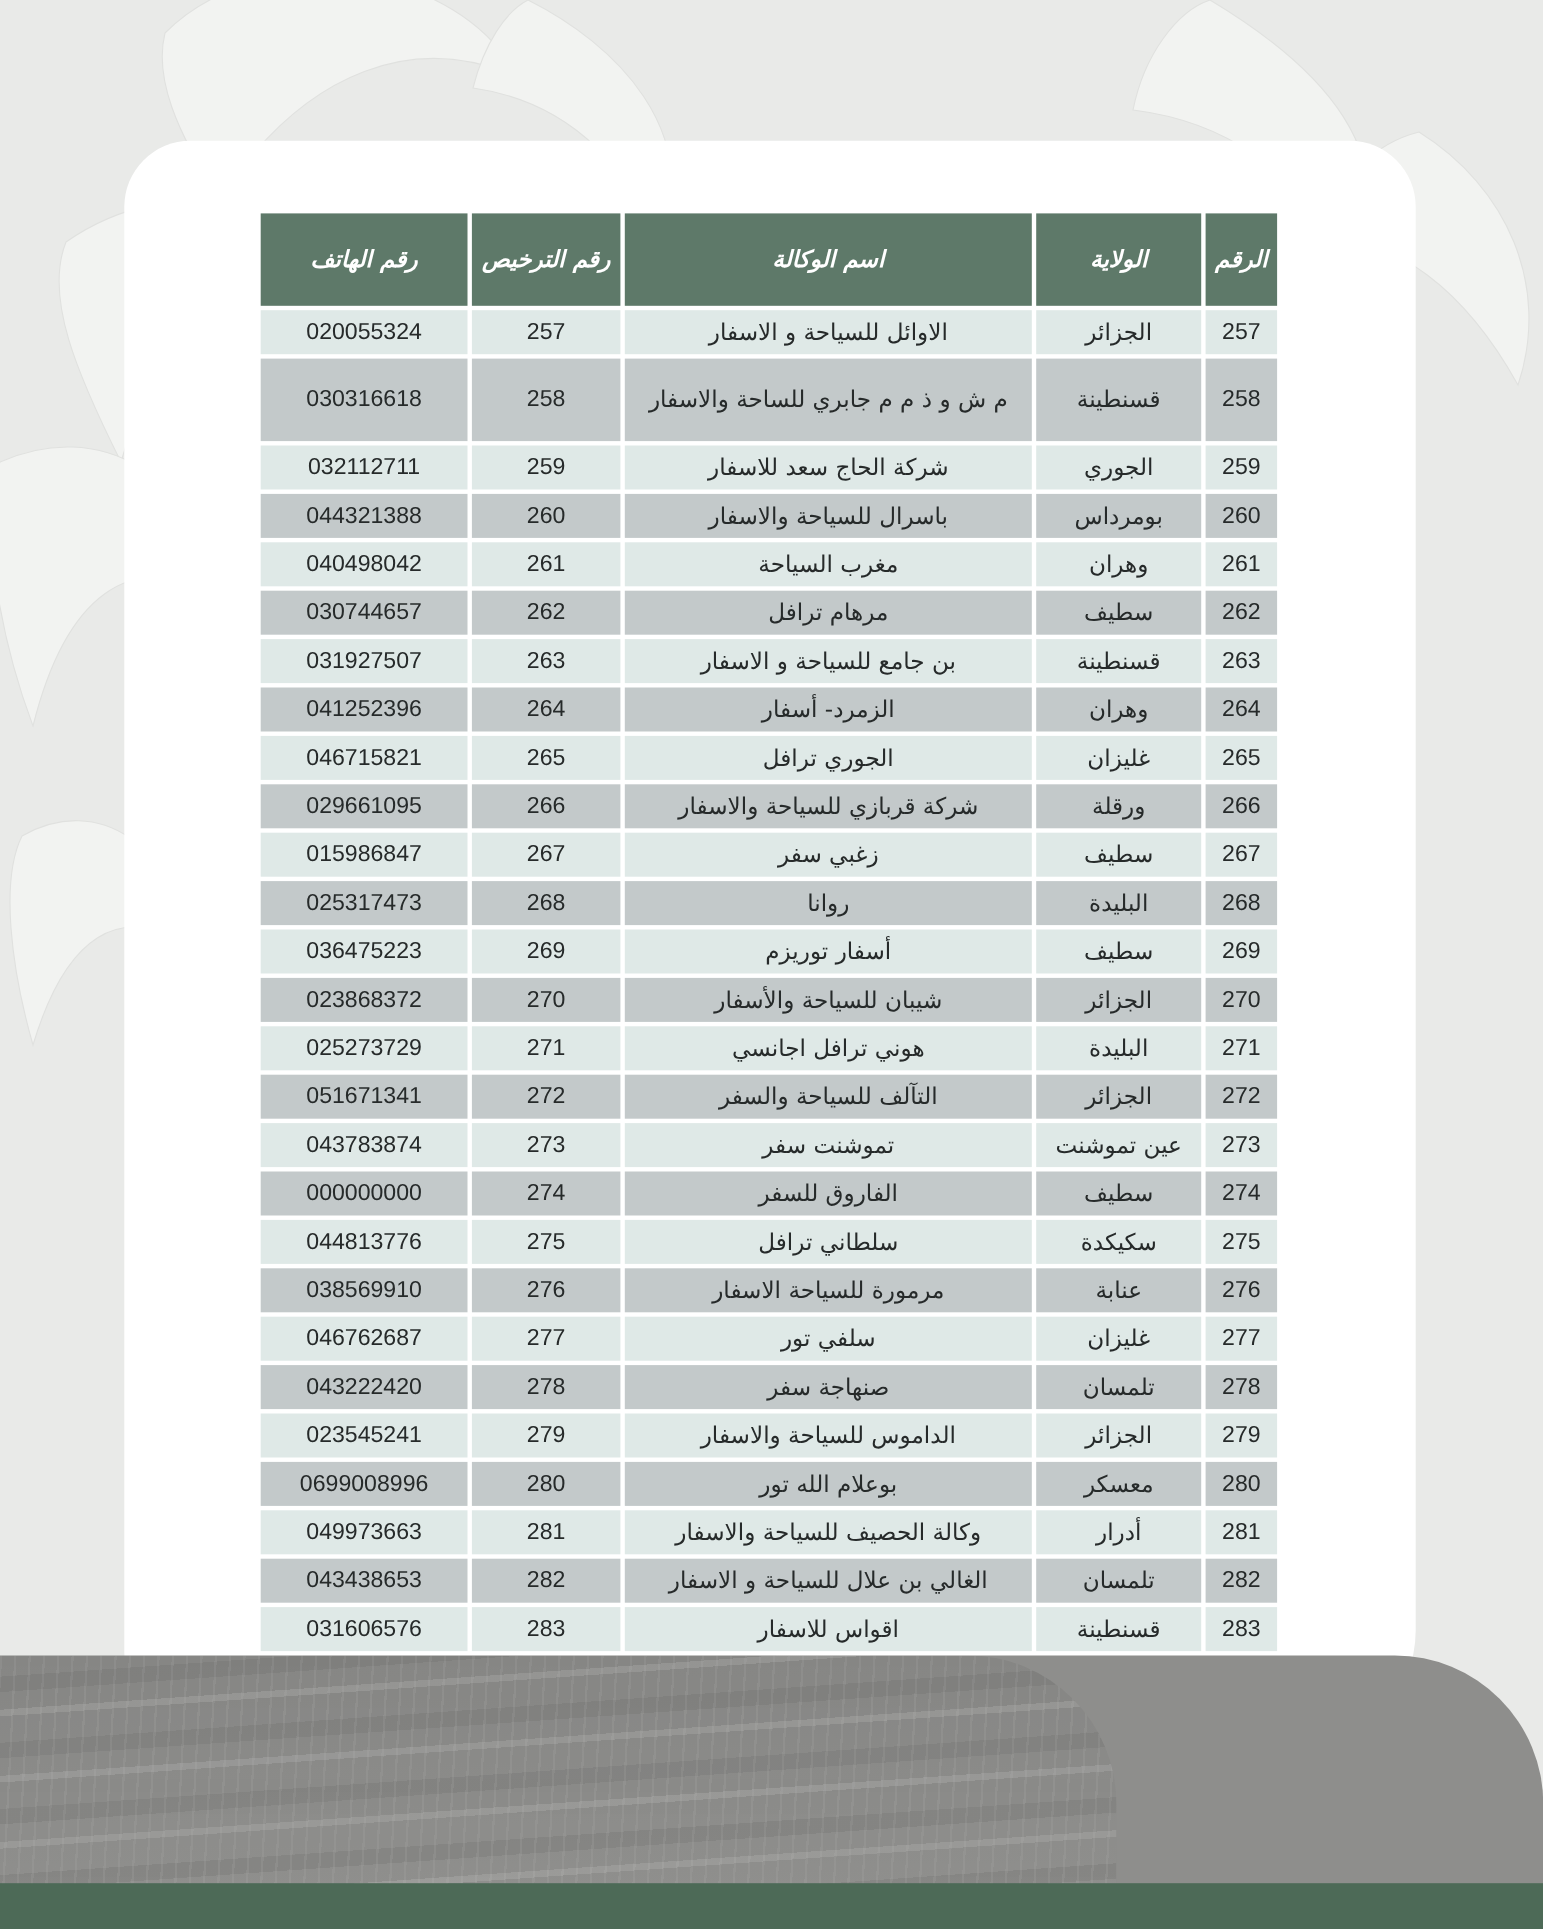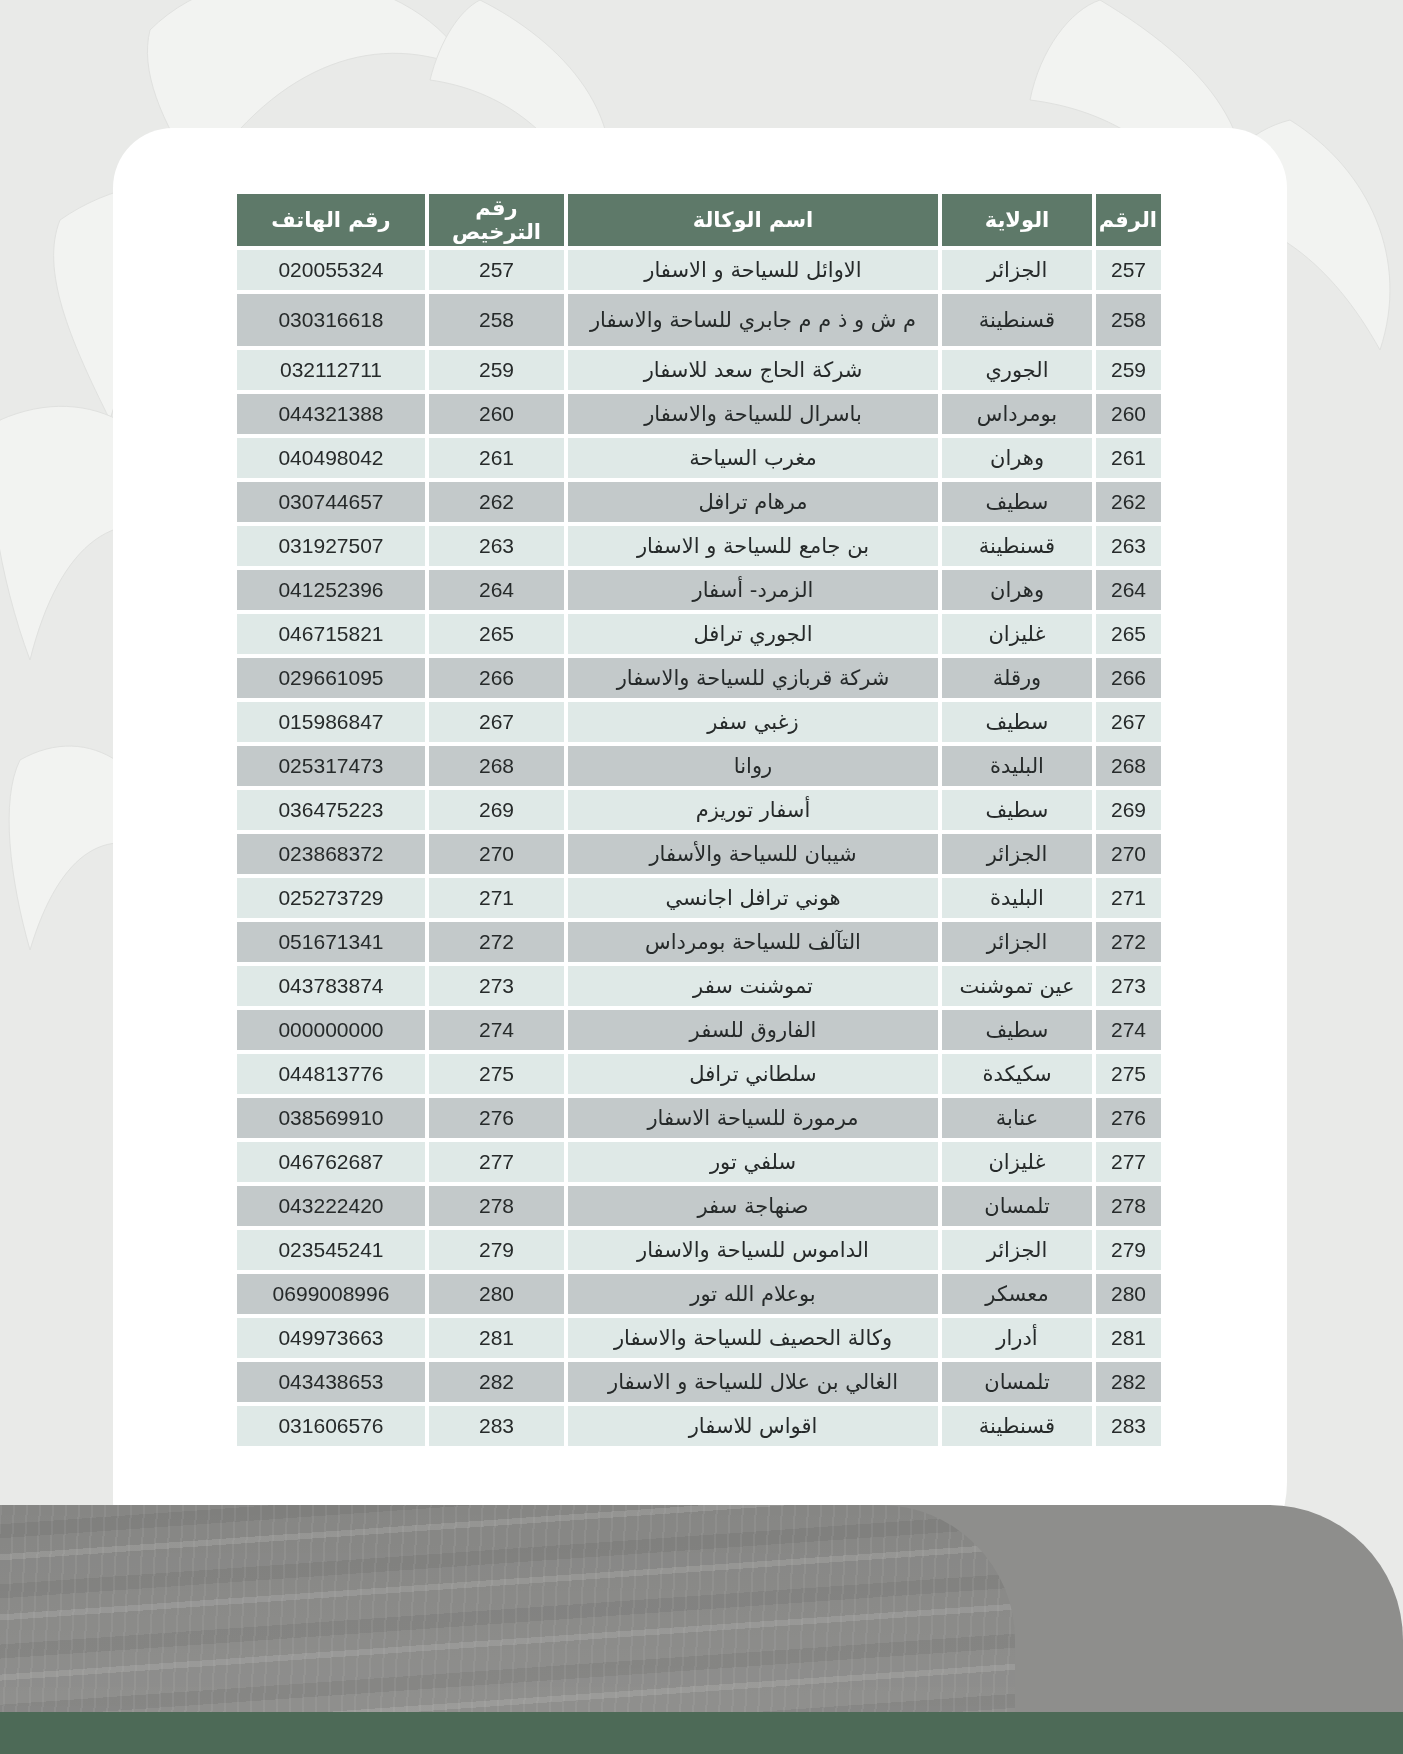--- a/index.html
+++ b/index.html
@@ -18,30 +18,30 @@
   }
 
   
   table.agencies {
     position:absolute; left:233px; top:190px; width:932px;
     border-collapse:separate; border-spacing:4px;
     direction:rtl; table-layout:fixed;
   }
   table.agencies thead th {
     background:var(--header-green,#5e7969); color:#ffffff;
-    font-size:21px; font-weight:bold; height:52px; padding:0 4px;
+    font-size:21px; font-weight:bold; height:52px; padding:16px 4px;font-style:italic;
   }
   table.agencies tbody td {
     font-size:21px; color:#262a2a; height:40px;
     text-align:center; vertical-align:middle;
     padding:0 8px; line-height:1.18; overflow:hidden;
   }
   table.agencies tbody tr:nth-child(odd) td { background:var(--row-light,#dfe9e7); }
   table.agencies tbody tr:nth-child(even) td { background:var(--row-dark,#c3c9ca); }
-  table.agencies tbody tr.tall td { height:52px; }
+  table.agencies tbody tr.tall td { height:75px; }
   td.col-phone, td.col-license, td.col-number {
     font-family:"Liberation Sans", sans-serif; font-size:22px;
   }
 
   
   .footer-band {
     position:absolute; left:0; top:1505px; width:1403px; height:249px;
     background:var(--band-gray,#8e8e8c); border-top-right-radius:135px;
   }
   .kiswa {
@@ -197,21 +197,21 @@
         <tr>
           <td class="col-number">271</td>
           <td class="col-wilaya">البليدة</td>
           <td class="col-agency">هوني ترافل اجانسي</td>
           <td class="col-license">271</td>
           <td class="col-phone">025273729</td>
         </tr>
         <tr>
           <td class="col-number">272</td>
           <td class="col-wilaya">الجزائر</td>
-          <td class="col-agency">التآلف للسياحة بومرداس</td>
+          <td class="col-agency">التآلف للسياحة والسفر</td>
           <td class="col-license">272</td>
           <td class="col-phone">051671341</td>
         </tr>
         <tr>
           <td class="col-number">273</td>
           <td class="col-wilaya">عين تموشنت</td>
           <td class="col-agency">تموشنت سفر</td>
           <td class="col-license">273</td>
           <td class="col-phone">043783874</td>
         </tr>

